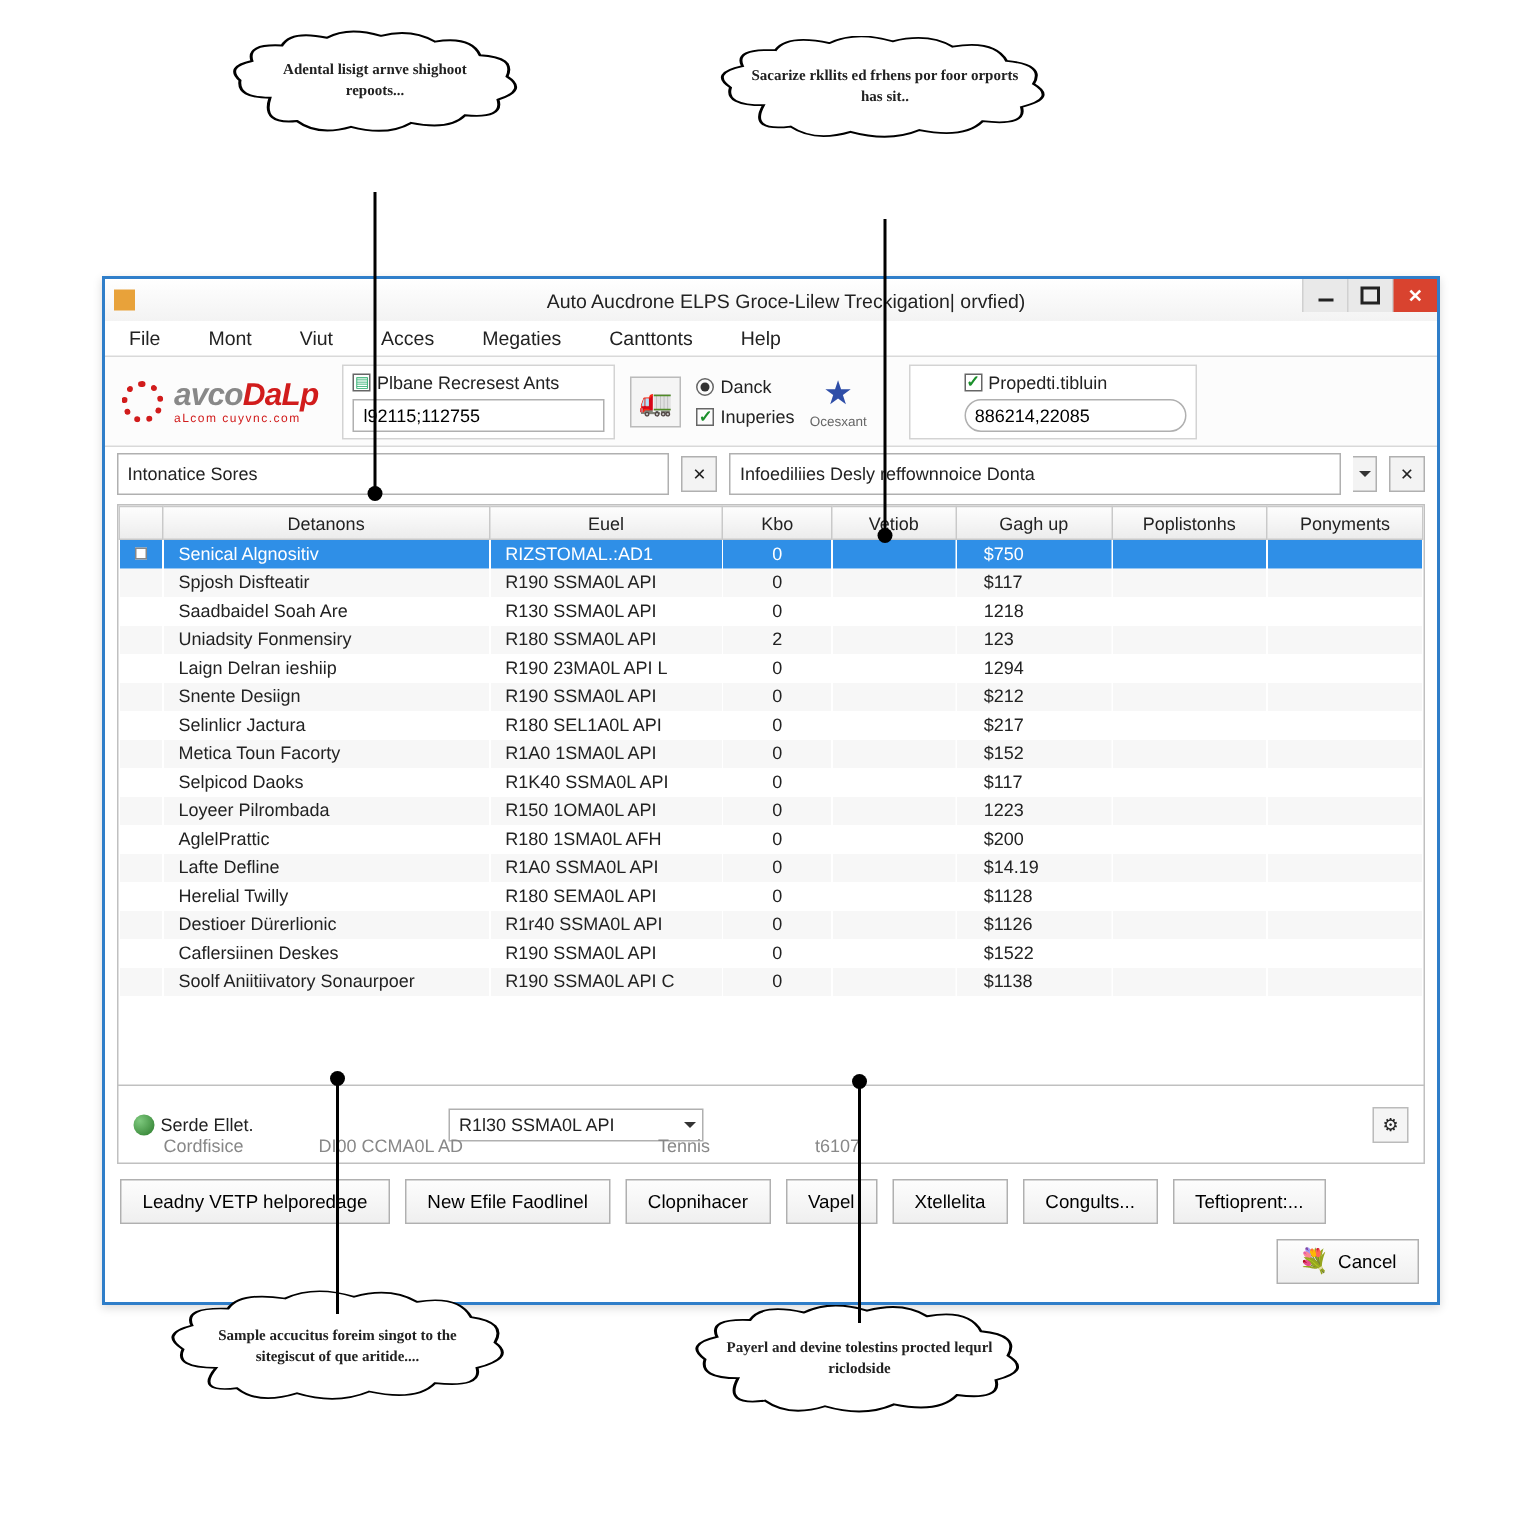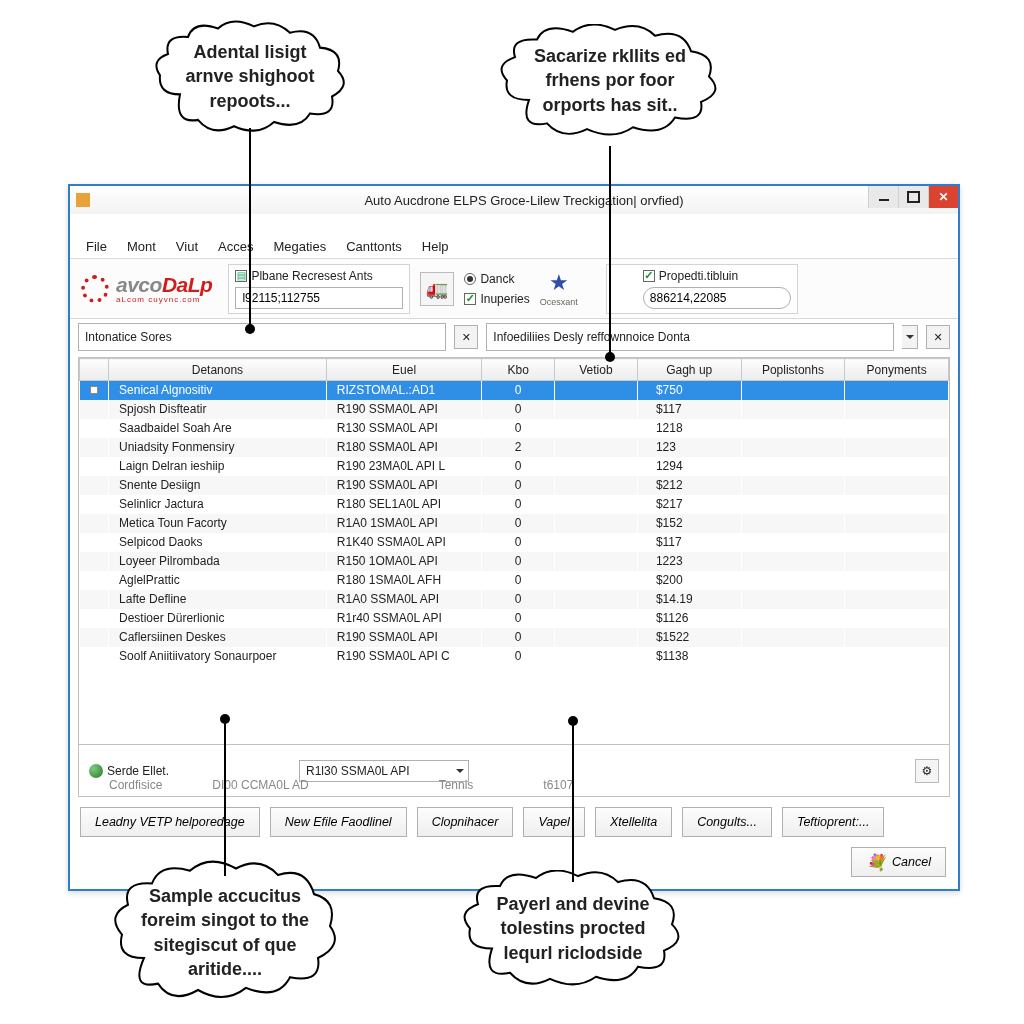--- a/index.html
+++ b/index.html
@@ -1,37 +1,37 @@
 <!DOCTYPE html>
 <html><head>
 <meta charset="utf-8">
 <style>
   * { box-sizing: border-box; margin: 0; padding: 0; }
   body { font-family: "Segoe UI", Tahoma, sans-serif; font-size: 12px; background: #fff; color: #222; width: 1024px; height: 1024px; position: relative; }
   
   
-  .callout { position: absolute; z-index: 50; text-align: center; font-weight: 600; font-size: 18px; line-height: 1.35; }
+  .callout { position: absolute; z-index: 50; text-align: center; font-weight: 600; font-size: 10px; line-height: 1.35; font-family: Liberation Serif, serif; }
   .cloud { position: relative; padding: 20px 26px 24px 26px; }
   .cloud svg.cloud-shape { position: absolute; inset: 0; width: 100%; height: 100%; z-index: -1; }
   .callout .leader { position: absolute; background: #000; }
   .callout .dot { position: absolute; width: 10px; height: 10px; border-radius: 50%; background: #000; }
 
   
   .window { position: absolute; left: 68px; top: 184px; width: 892px; border: 2px solid #2f7ec9; background: #fff; box-shadow: 0 2px 6px rgba(0,0,0,.15); }
   .titlebar { height: 28px; background: linear-gradient(#fff,#f3f3f3); display: flex; align-items: center; position: relative; }
   .titlebar .tb-icon { width: 14px; height: 14px; margin-left: 6px; background: #e8a23a; display: inline-block; }
   .titlebar .tb-title { flex: 1; text-align: center; font-size: 13px; color: #222; }
   .winbtns { position: absolute; right: 0; top: 0; display: flex; height: 22px;}
   .winbtn { width: 30px; height: 22px; display:flex; align-items:center; justify-content:center; font-family: "Segoe UI Symbol"; font-size: 11px; border-left: 1px solid #d0d0d0; background: #e9e9e9; cursor: pointer;}
   .winbtn.min::before{content:"";display:block;width:10px;border-top:2px solid #222;margin-top:6px;}
   .winbtn.max::before{content:"";display:block;width:9px;height:8px;border:2px solid #222;}
   .winbtn.close{ background:#d9432f; color:#fff; font-weight:bold;}
   .winbtn.close::before{content:"✕"; font-size:12px;}
 
-  .menubar { height: 24px; display:flex; align-items:center; padding: 0 6px; gap: 0; border-bottom:1px solid #d9d9d9;margin-top:21px;}
+  .menubar { height: 24px; display:flex; align-items:center; padding: 0 6px; gap: 12px; border-bottom:1px solid #d9d9d9;}
   .menubar .mi { padding: 3px 10px; cursor:pointer; font-size:13px;}
 
   .toolbar { height: 60px; display:flex; align-items:center; padding: 4px 8px; gap: 10px; border-bottom:1px solid #d9d9d9; background:#fcfcfc;}
   .logo { display:flex; align-items:center; gap:4px; padding-right:6px;}
   .logo .gear { width:34px; height:34px; border-radius:50%; position:relative;}
   .logo .gear::before{content:"";position:absolute;inset:3px;border:4px dotted #d11c1c; border-radius:50%;}
   .logo .txt { font-size:21px; font-weight:700; font-style:italic; letter-spacing:-0.5px;}
   .logo .txt .a{color:#888;}
   .logo .txt .b{color:#d11c1c;}
   .logo .sub{ font-size:8px; color:#d11c1c; letter-spacing:1px; display:block; margin-top:-2px;}
@@ -71,21 +71,21 @@
   .subrow{ display:flex; padding:4px 10px; gap:10px; align-items:center; margin:0 8px; border:1px solid #c0c0c0; border-top:none; height:52px; position:relative;}
   .subrow .lbl{ display:flex;align-items:center;gap:4px;width:200px;}
   .subrow .globe{width:14px;height:14px;border-radius:50%;background:radial-gradient(circle at 30% 30%,#7ec97e,#2a7a2a);}
   .subrow .combo{ height:22px;border:1px solid #b0b0b0;display:flex;align-items:center;padding:0 6px;font-size:12px;background:#fff;}
   .subrow .combo.dd{width:170px;position:relative;}
   .subrow .combo.dd::after{content:"";position:absolute;right:4px;top:8px;border:4px solid transparent;border-top-color:#333;}
   .subrow .sm-icon{width:24px;height:24px;border:1px solid #bbb;display:flex;align-items:center;justify-content:center;background:#f5f5f5;}
   .subrow .row2{ position:absolute; left:30px; bottom:4px; display:flex; gap:210px; color:#888; font-size:12px;}
 
   .btnrow{ display:flex; gap:10px; padding:10px 10px 6px 10px; justify-content:flex-start;}
-  .btn{ height:30px; padding:0 14px; border:1px solid #b0b0b0; background:linear-gradient(#fdfdfd,#efefef); font-size:12.5px; cursor:pointer; display:flex;align-items:center;font-style:italic;}
+  .btn{ height:30px; padding:0 14px; border:1px solid #b0b0b0; background:linear-gradient(#fdfdfd,#efefef); font-size:12.5px; cursor:pointer; display:flex;align-items:center;}
   
   .cancelrow{ display:flex; justify-content:flex-end; padding:4px 12px 12px 12px;}
   .cancelrow .btn{ display:flex;align-items:center;gap:6px;}
   .flower{font-size:16px;}
 
   
   .c-icon{width:28px;} .c-name{width:210px;} .c-euel{width:150px;} .c-kbo{width:70px;} .c-vet{width:80px;} .c-gag{width:100px;} .c-pop{width:100px;} .c-pon{width:100px;}
 </style>
 </head>
 <body>
@@ -94,21 +94,21 @@
   <div class="cloud">
     <svg class="cloud-shape" viewBox="0 0 200 110" preserveAspectRatio="none">
         <path d="M30 70 Q8 70 10 52 Q0 38 18 32 Q14 14 38 16 Q44 0 68 8 Q82 -4 104 6 Q124 -2 140 12 Q164 6 170 26 Q194 28 188 48 Q202 62 182 72 Q186 92 160 88 Q150 104 124 96 Q108 110 84 100 Q62 110 48 94 Q24 98 30 70 Z" fill="#fff" stroke="#000" stroke-width="2"></path>
       </svg>
     <span>Adental lisigt arnve shighoot repoots...</span>
   </div>
   <div class="leader" style="left:99px;top:108px;width:2px;height:200px;"></div>
   <div class="dot" style="left:95px;top:304px;"></div>
 </div>
 
-<div class="callout" style="left:495px;top:24px;width:230px;">
+<div class="callout" style="left:475px;top:24px;width:230px;">
   <div class="cloud">
     <svg class="cloud-shape" viewBox="0 0 230 120" preserveAspectRatio="none">
         <path d="M34 78 Q8 78 12 58 Q-2 42 20 34 Q14 14 42 16 Q50 -2 78 8 Q96 -6 120 6 Q144 -4 160 12 Q188 4 196 28 Q222 32 214 54 Q230 70 206 80 Q210 102 180 96 Q168 116 138 106 Q118 120 92 108 Q68 120 52 102 Q24 108 34 78 Z" fill="#fff" stroke="#000" stroke-width="2"></path>
       </svg>
     <span>Sacarize rkllits ed frhens por foor orports has sit..</span>
   </div>
   <div class="leader" style="left:114px;top:122px;width:2px;height:210px;"></div>
   <div class="dot" style="left:110px;top:328px;"></div>
 </div>
 
@@ -354,20 +354,30 @@
             <td>Lafte Defline</td>
             <td>R1A0 SSMA0L API</td>
             <td class="col-k">0</td>
             <td class="col-v"></td>
             <td class="col-g">$14.19</td>
             <td></td>
             <td></td>
           </tr>
           <tr>
             <td class="col-icon"></td>
+            <td>Herelial Twilly</td>
+            <td>R180 SEMA0L API</td>
+            <td class="col-k">0</td>
+            <td class="col-v"></td>
+            <td class="col-g">$1128</td>
+            <td></td>
+            <td></td>
+          </tr>
+          <tr>
+            <td class="col-icon"></td>
             <td>Destioer Dürerlionic</td>
             <td>R1r40 SSMA0L API</td>
             <td class="col-k">0</td>
             <td class="col-v"></td>
             <td class="col-g">$1126</td>
             <td></td>
             <td></td>
           </tr>
           <tr>
             <td class="col-icon"></td>

